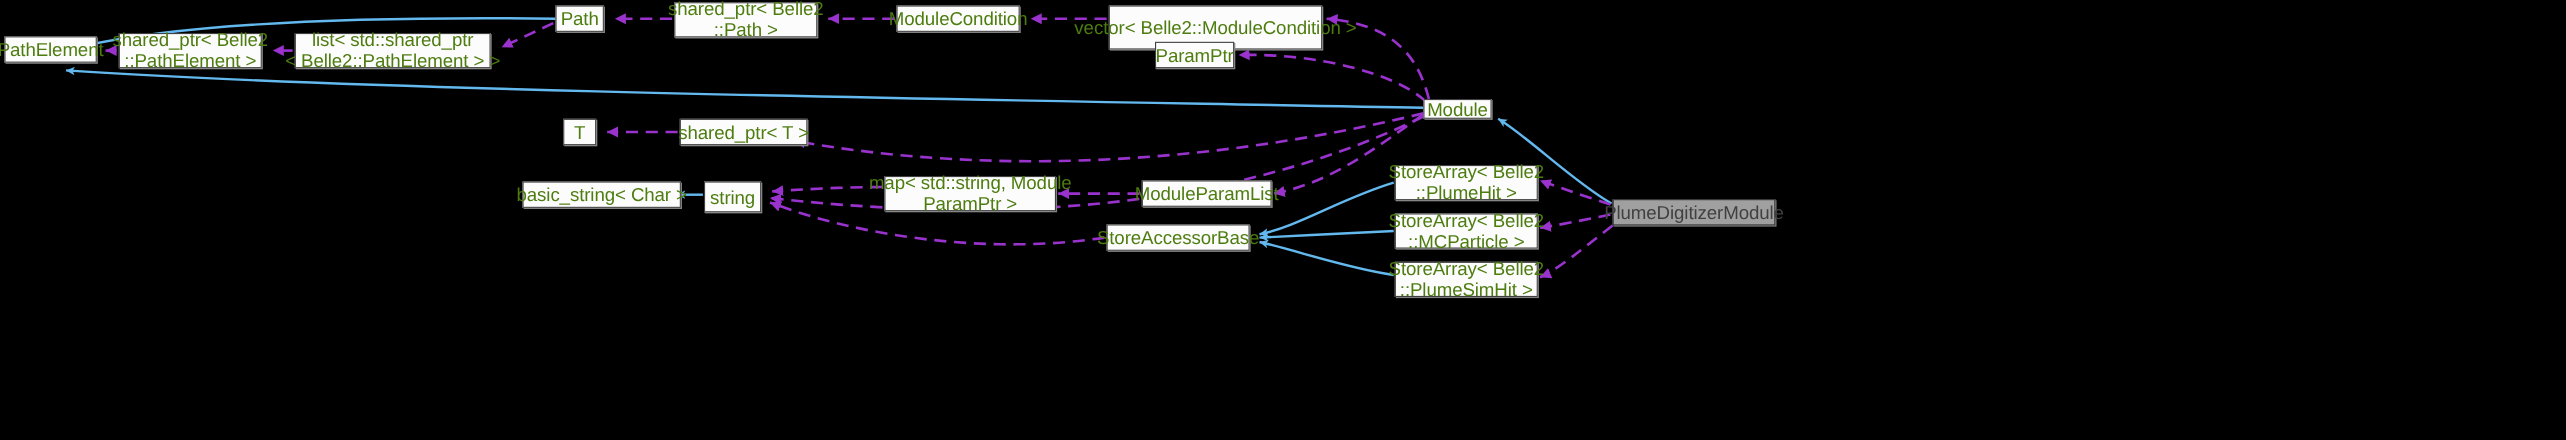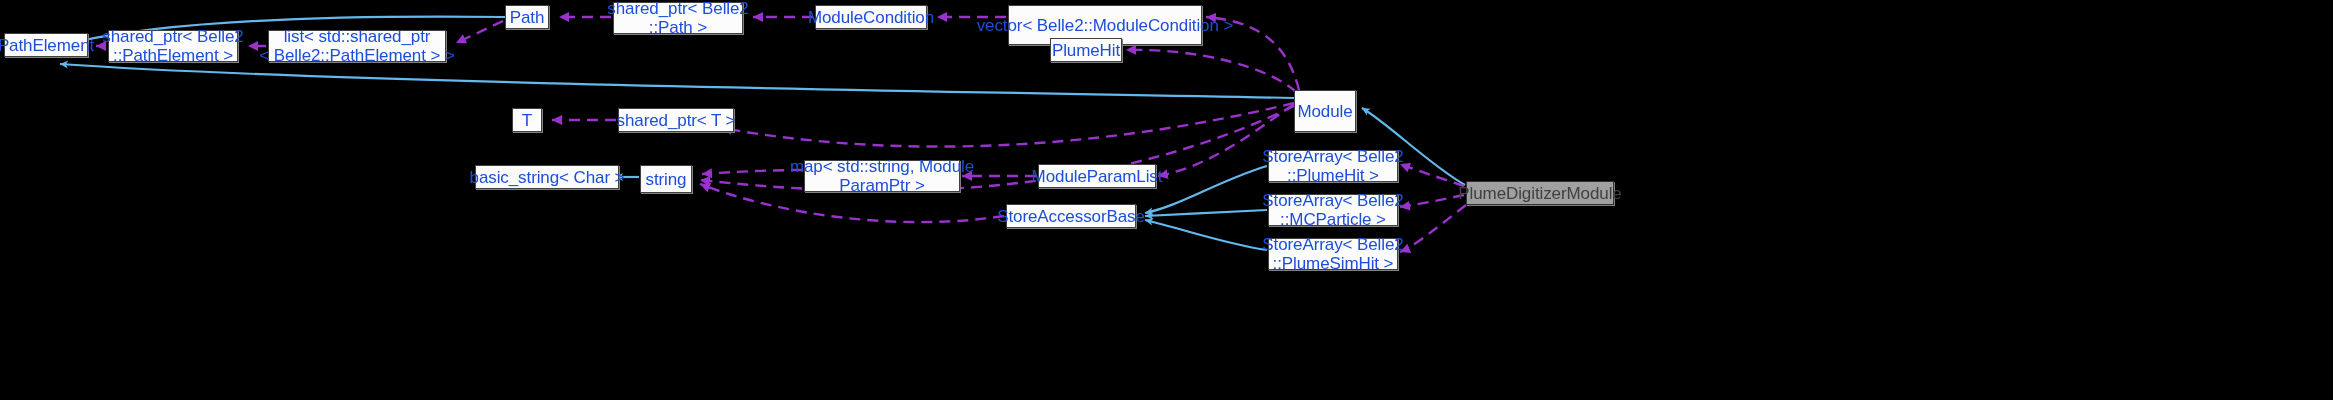--- a/index.html
+++ b/index.html
@@ -27,21 +27,21 @@
     position: absolute;
     left: 0; top: 0;
     width: 2333px;
     height: 400px;
   }
   .node {
     position: absolute;
     box-sizing: border-box;
     background: #fcfcfc;
     border: 1px solid #404040;
-    color: #1d4ed8;
+    color: #4d7c0f;
     font-size: 17px;
     line-height: 19px;
     text-align: center;
     display: flex;
     align-items: center;
     justify-content: center;
     white-space: pre;
     letter-spacing: -0.1px;
     box-shadow: 1px 1px 0 0 #808080;
   }
@@ -125,22 +125,22 @@
       <div class="node" style="left: 4px; top: 33px; width: 84px; height: 24px;"><span class="node-label">PathElement</span></div>
       <div class="node" style="left: 108px; top: 30px; width: 130px; height: 32px;"><span class="node-label">shared_ptr&lt; Belle2
 ::PathElement &gt;</span></div>
       <div class="node" style="left: 268px; top: 30px; width: 178px; height: 32px;"><span class="node-label">list&lt; std::shared_ptr
 &lt; Belle2::PathElement &gt; &gt;</span></div>
       <div class="node" style="left: 505px; top: 5px; width: 44px; height: 24px;"><span class="node-label">Path</span></div>
       <div class="node" style="left: 613px; top: 2px; width: 130px; height: 32px;"><span class="node-label">shared_ptr&lt; Belle2
 ::Path &gt;</span></div>
       <div class="node" style="left: 815px; top: 5px; width: 112px; height: 24px;"><span class="node-label">ModuleCondition</span></div>
       <div class="node" style="left: 1008px; top: 5px; width: 194px; height: 40px;"><span class="node-label">vector&lt; Belle2::ModuleCondition &gt;</span></div>
-      <div class="node" style="left: 1050px; top: 38px; width: 72px; height: 24px;"><span class="node-label">PlumeHit</span></div>
-      <div class="node" style="left: 1294px; top: 90px; width: 62px; height: 42px;"><span class="node-label">Module</span></div>
+      <div class="node" style="left: 1050px; top: 38px; width: 72px; height: 24px;"><span class="node-label">ParamPtr</span></div>
+      <div class="node" style="left: 1294px; top: 90px; width: 62px; height: 18px;"><span class="node-label">Module</span></div>
       <div class="node" style="left: 512px; top: 108px; width: 30px; height: 24px;"><span class="node-label">T</span></div>
       <div class="node" style="left: 618px; top: 108px; width: 116px; height: 24px;"><span class="node-label">shared_ptr&lt; T &gt;</span></div>
       <div class="node" style="left: 475px; top: 165px; width: 144px; height: 24px;"><span class="node-label">basic_string&lt; Char &gt;</span></div>
       <div class="node" style="left: 640px; top: 165px; width: 52px; height: 28px;"><span class="node-label">string</span></div>
       <div class="node" style="left: 804px; top: 160px; width: 156px; height: 32px;"><span class="node-label">map&lt; std::string, Module
 ParamPtr &gt;</span></div>
       <div class="node" style="left: 1038px; top: 164px; width: 118px; height: 24px;"><span class="node-label">ModuleParamList</span></div>
       <div class="node" style="left: 1006px; top: 204px; width: 130px; height: 24px;"><span class="node-label">StoreAccessorBase</span></div>
       <div class="node" style="left: 1268px; top: 150px; width: 130px; height: 32px;"><span class="node-label">StoreArray&lt; Belle2
 ::PlumeHit &gt;</span></div>

